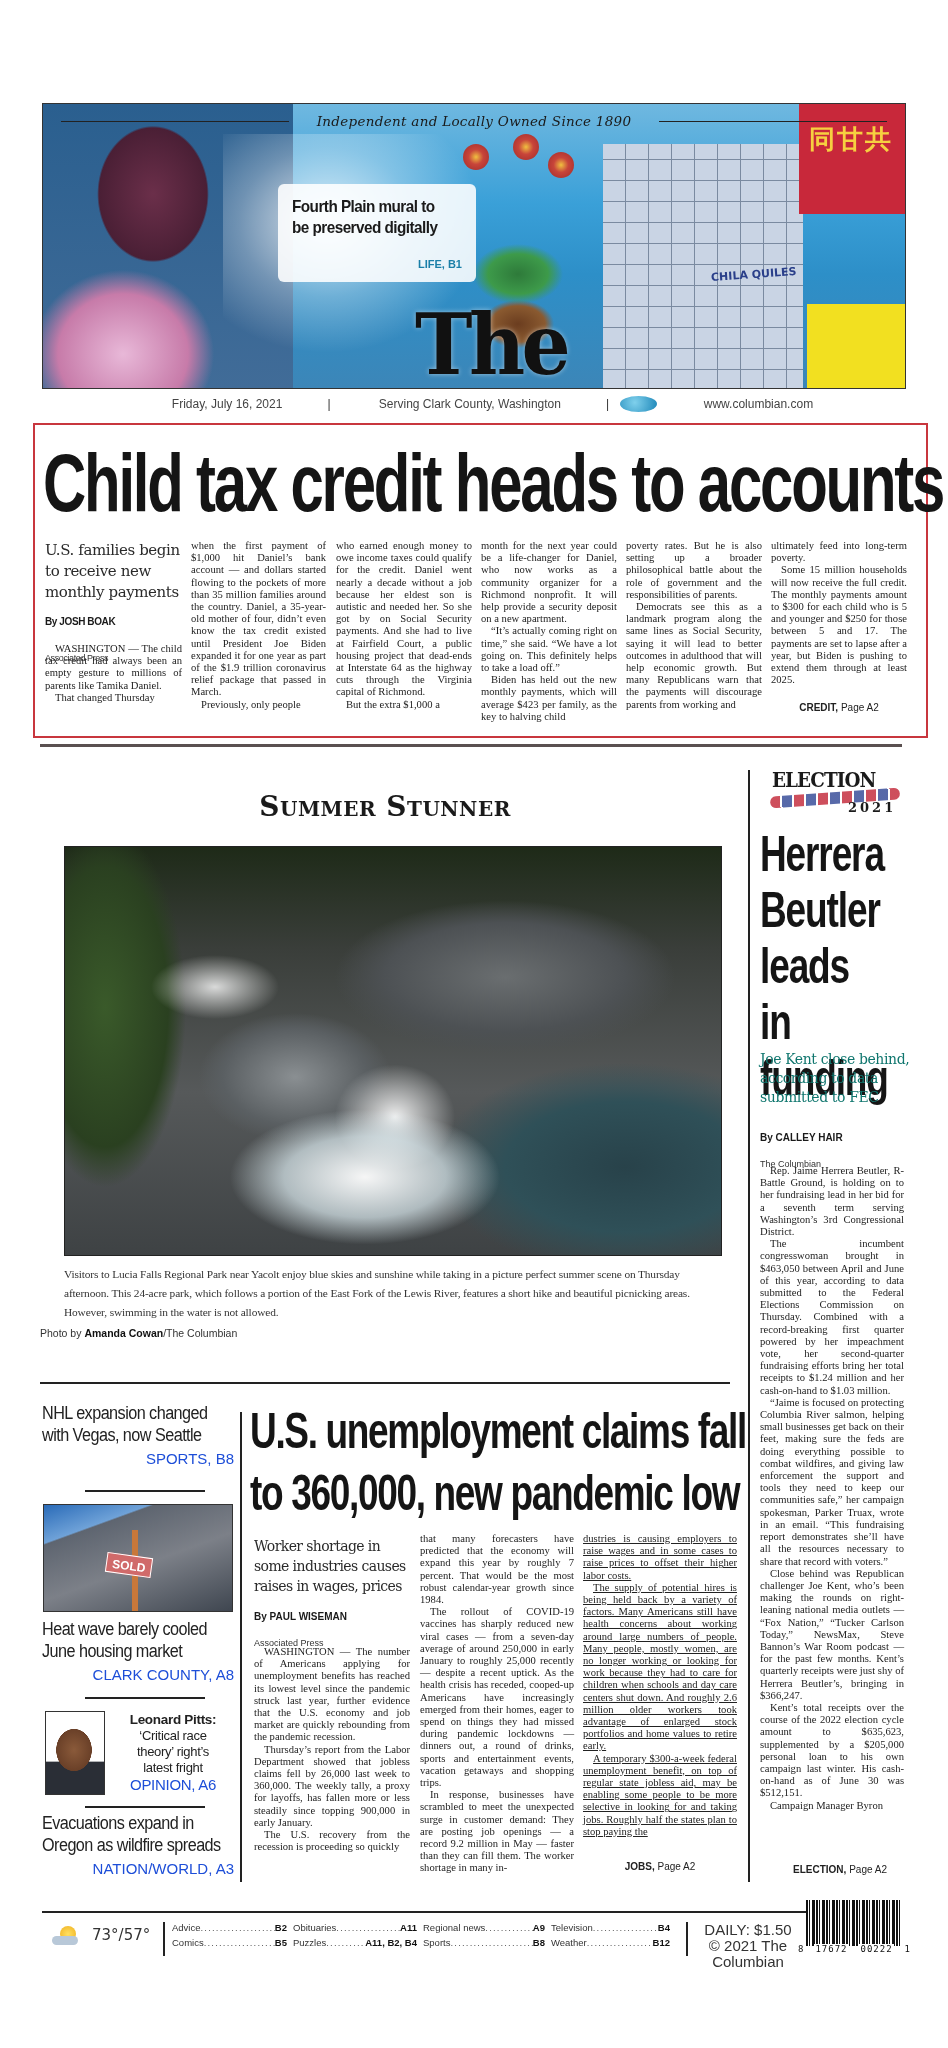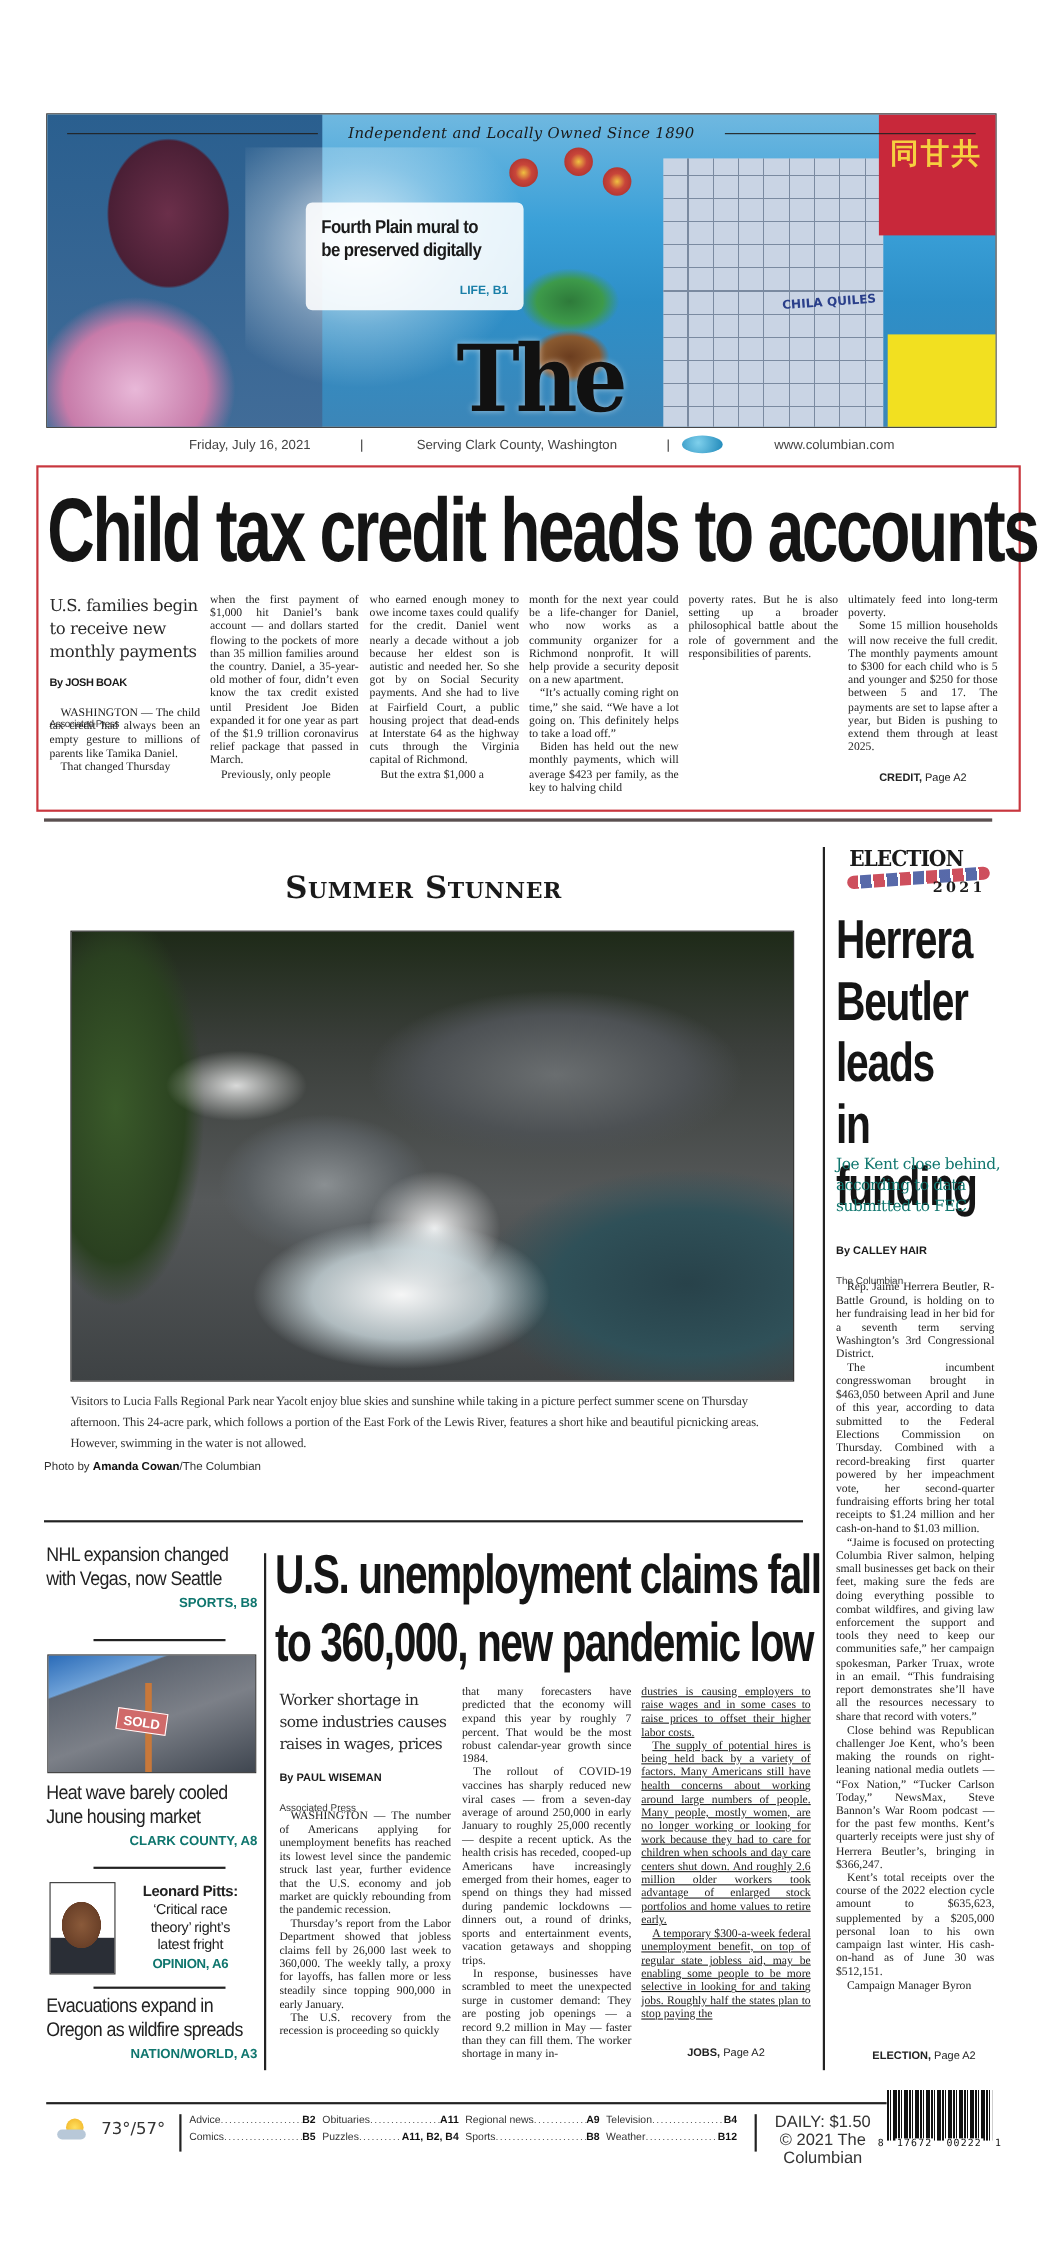--- a/index.html
+++ b/index.html
@@ -146,21 +146,21 @@
   }
   .election-deck { position: absolute; left: 760px; top: 1050px; width: 172px; font-family: "DejaVu Serif", serif; font-size: 14px; line-height: 19px; color: #0f766e; letter-spacing: -0.4px; }
   .election-byline { position: absolute; left: 760px; top: 1124px; width: 170px; }
   .election-col { left: 760px; top: 1165px; width: 144px; }
   .election-jump { position: absolute; left: 760px; top: 1864px; width: 160px; }
 
   
   .vrule-left { position: absolute; left: 240px; top: 1412px; width: 1.5px; height: 470px; background: #222; }
   .rail-item { position: absolute; left: 42px; width: 192px; }
   .rail-head { font-family: "Liberation Sans", sans-serif; font-size: 18px; line-height: 22px; color: #222; letter-spacing: -0.6px; transform: scaleX(0.9); transform-origin: left; white-space: nowrap; }
-  .rail-ref { font-family: "Liberation Sans", sans-serif; font-weight: bold; font-size: 12px; color: #0f766e; text-align: right; margin-top: 4px; }
+  .rail-ref { font-family: "Liberation Sans", sans-serif; font-weight: normal; font-size: 15px; color: #1d4ed8; text-align: right; margin-top: 4px; }
   .rail-rule { position: absolute; left: 85px; width: 120px; height: 1.5px; background: #222; }
   .sold-photo {
     position: absolute; left: 43px; top: 1504px; width: 190px; height: 108px; border: 1px solid #333; overflow: hidden;
     background: linear-gradient(160deg, #2a6bb8 0%, #6fa2d8 22%, #5e6570 23%, #7c8088 55%, #3f4650 100%);
   }
   .sold-sign { position: absolute; left: 62px; top: 50px; width: 46px; height: 20px; background: #d06a6a; color: #fff; font-family: "Liberation Sans", sans-serif; font-weight: bold; font-size: 12px; text-align: center; line-height: 20px; transform: rotate(8deg); border: 1px solid #fff; }
   .sold-post { position: absolute; left: 88px; top: 25px; width: 6px; height: 85px; background: #c8783a; }
   .pitts-photo {
     position: absolute; left: 45px; top: 1711px; width: 60px; height: 84px; border: 1px solid #333; overflow: hidden;
     background: radial-gradient(ellipse 22px 26px at 28px 38px, #8a5a3a 0%, #6a4028 80%, transparent 82%),
@@ -258,20 +258,21 @@
     <p class="noindent">who earned enough money to owe income taxes could qualify for the credit. Daniel went nearly a decade without a job because her eldest son is autistic and needed her. So she got by on Social Security payments. And she had to live at Fairfield Court, a public housing project that dead-ends at Interstate 64 as the highway cuts through the Virginia capital of Richmond.</p>
     <p>But the extra $1,000 a</p>
   </div>
   <div class="col lead-col4">
     <p class="noindent">month for the next year could be a life-changer for Daniel, who now works as a community organizer for a Richmond nonprofit. It will help provide a security deposit on a new apartment.</p>
     <p>“It’s actually coming right on time,” she said. “We have a lot going on. This definitely helps to take a load off.”</p>
     <p>Biden has held out the new monthly payments, which will average $423 per family, as the key to halving child</p>
   </div>
   <div class="col lead-col5">
     <p class="noindent">poverty rates. But he is also setting up a broader philosophical battle about the role of government and the responsibilities of parents.</p>
+    <p>Democrats see this as a landmark program along the same lines as Social Security, saying it will lead to better outcomes in adulthood that will help economic growth. But many Republicans warn that the payments will discourage parents from working and</p>
   </div>
   <div class="col lead-col6">
     <p class="noindent">ultimately feed into long-term poverty.</p>
     <p>Some 15 million households will now receive the full credit. The monthly payments amount to $300 for each child who is 5 and younger and $250 for those between 5 and 17. The payments are set to lapse after a year, but Biden is pushing to extend them through at least 2025.</p>
     <div class="jump" style="margin-top:16px">
       <b>CREDIT,</b>
       <span>Page A2</span>
     </div>
   </div>
 </div>

